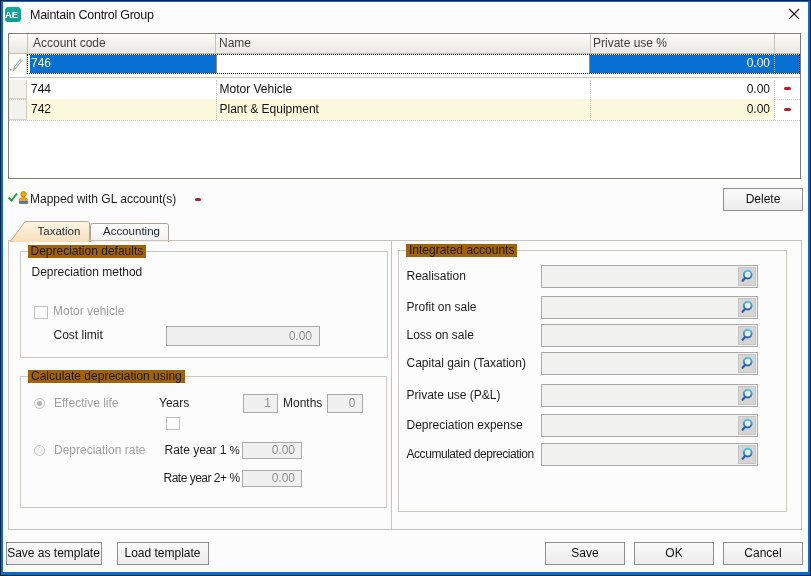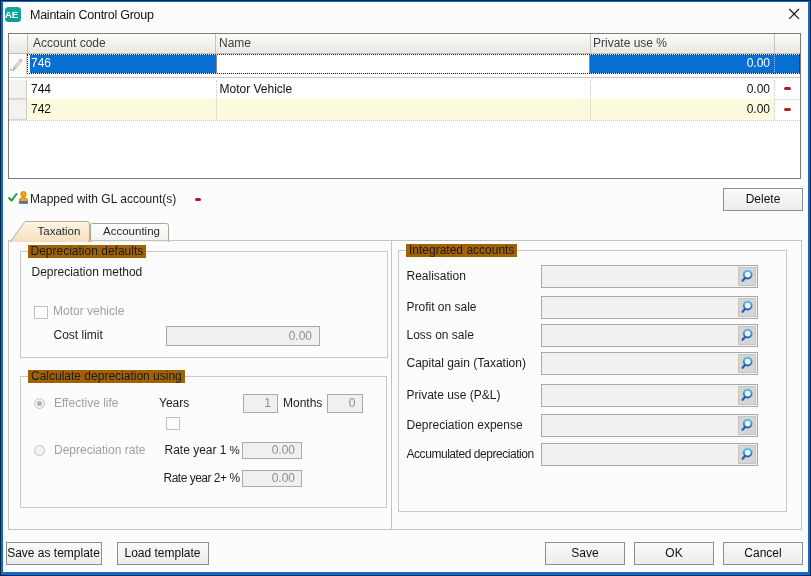--- a/index.html
+++ b/index.html
@@ -62,20 +62,21 @@
 <div class="abs" style="left:9px;top:76.5px;width:791px;height:1px;background:#c8c5bd"></div>
 
 <div class="lbl" style="left:31px;top:79.5px;line-height:19px;color:#101010">744</div>
 <div class="lbl" style="left:219.5px;top:79.5px;line-height:19px;color:#101010">Motor Vehicle</div>
 <div class="lbl" style="left:670px;top:79.5px;width:100px;text-align:right;line-height:19px;color:#101010">0.00</div>
 <div class="abs" style="left:783.5px;top:86.5px;width:7px;height:3px;border-radius:1.5px;background:#b01e28"></div>
 <div class="abs" style="left:9px;top:98.5px;width:791px;border-top:1px dotted #c9c9c9"></div>
 
 <div class="abs" style="left:27px;top:99px;width:747px;height:20.5px;background:#fcf9dc"></div>
 <div class="lbl" style="left:31px;top:99px;line-height:20.5px;color:#101010">742</div>
+<div class="lbl" style="left:219.5px;top:99px;line-height:20.5px;color:#101010">Plant &amp; Equipment</div>
 <div class="lbl" style="left:670px;top:99px;width:100px;text-align:right;line-height:20.5px;color:#101010">0.00</div>
 <div class="abs" style="left:783.5px;top:107.5px;width:7px;height:3px;border-radius:1.5px;background:#b01e28"></div>
 <div class="abs" style="left:9px;top:119.5px;width:791px;border-top:1px dotted #c9c9c9"></div>
 
 <div class="abs" style="left:215.5px;top:79.5px;height:40px;border-left:1px dotted #c9c9c9"></div>
 <div class="abs" style="left:589.5px;top:79.5px;height:40px;border-left:1px dotted #c9c9c9"></div>
 <div class="abs" style="left:774px;top:79.5px;height:40px;border-left:1px dotted #c9c9c9"></div>
 <div class="abs" style="left:774px;top:54px;height:19.5px;border-left:1px dotted #9cc0ea"></div>
 
 <svg class="abs" style="left:7px;top:192px" width="12" height="11" viewBox="0 0 12 11">

